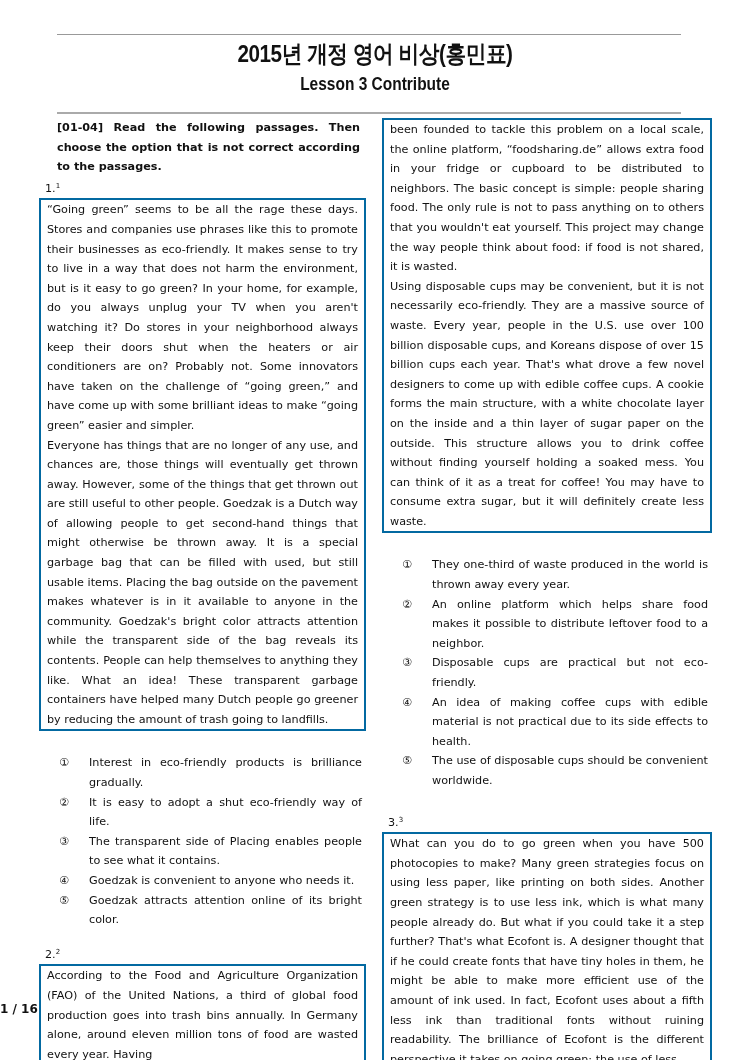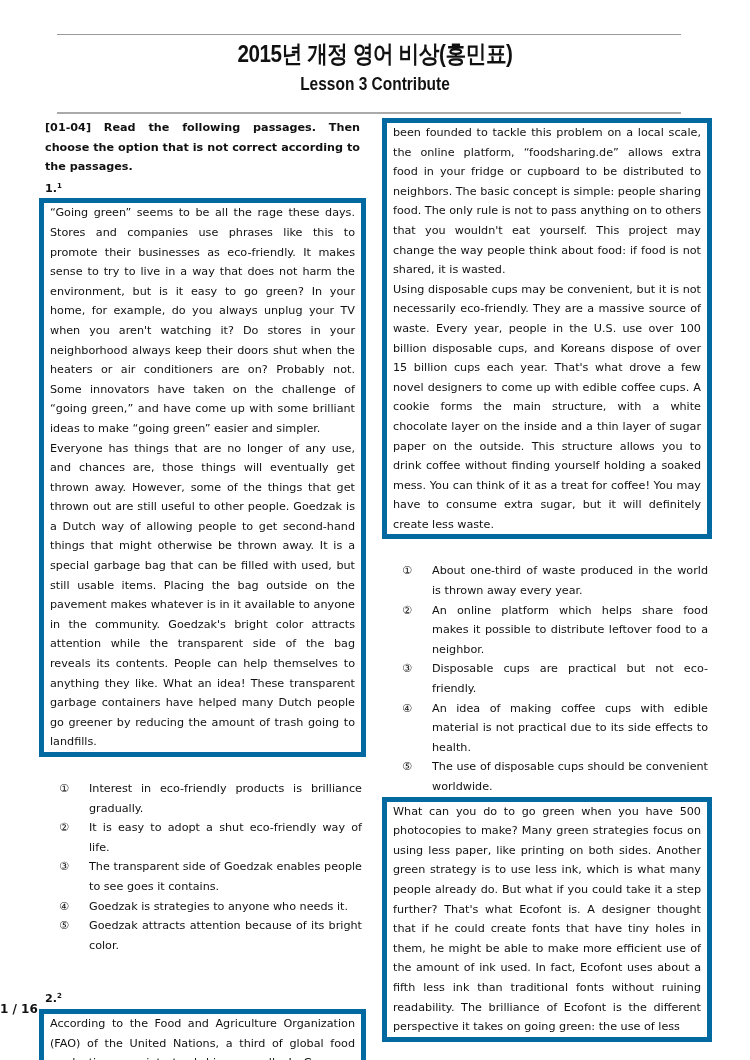--- a/index.html
+++ b/index.html
@@ -43,28 +43,29 @@
       line-height: 19.6px;
     }
     #col-left { left: 39px; top: 118px; width: 327px; }
     #col-right { left: 382px; top: 118px; width: 330px; }
     .instr {
       font-weight: bold;
       text-align: justify;
       text-align-last: left;
       padding-left: 6px;
       padding-right: 6px;
+      margin-left: 12px;
     }
     .qnum {
-      font-weight: bold;
+      font-weight: normal;
       padding-left: 6px;
     }
     .qnum sup { font-size: 7px; vertical-align: 4px; }
     .passage {
-      border: 5px solid #0369a1;
+      border: 2px solid #0369a1;
       padding: 0 6px;
       text-align: justify;
     }
     .passage p { text-align: justify; }
     .options {
       list-style: none;
       padding-left: 20px;
       padding-right: 4px;
     }
     .options li {
@@ -106,62 +107,63 @@
     <li>
         <span class="num">①</span>
         <span class="txt">Interest in eco-friendly products is brilliance gradually.</span>
       </li>
     <li>
         <span class="num">②</span>
         <span class="txt">It is easy to adopt a shut eco-friendly way of life.</span>
       </li>
     <li>
         <span class="num">③</span>
-        <span class="txt">The transparent side of Goedzak enables people to see goes it contains.</span>
+        <span class="txt">The transparent side of Placing enables people to see what it contains.</span>
       </li>
     <li>
         <span class="num">④</span>
-        <span class="txt">Goedzak is strategies to anyone who needs it.</span>
+        <span class="txt">Goedzak is convenient to anyone who needs it.</span>
       </li>
     <li>
         <span class="num">⑤</span>
-        <span class="txt">Goedzak attracts attention because of its bright color.</span>
+        <span class="txt">Goedzak attracts attention online of its bright color.</span>
       </li>
   </ul>
-  <div class="qnum" style="margin-top:32px;"><span>2.</span><sup>2</sup></div>
+  <div class="qnum" style="margin-top:13px;"><span>2.</span><sup>2</sup></div>
   <div class="passage">
     <p>According to the Food and Agriculture Organization (FAO) of the United Nations, a third of global food production goes into trash bins annually. In Germany alone, around eleven million tons of food are wasted every year. Having</p>
   </div>
 </div>
 
 <div id="col-right" class="col">
   <div class="passage">
     <p>been founded to tackle this problem on a local scale, the online platform, “foodsharing.de” allows extra food in your fridge or cupboard to be distributed to neighbors. The basic concept is simple: people sharing food. The only rule is not to pass anything on to others that you wouldn't eat yourself. This project may change the way people think about food: if food is not shared, it is wasted.</p>
     <p>Using disposable cups may be convenient, but it is not necessarily eco-friendly. They are a massive source of waste. Every year, people in the U.S. use over 100 billion disposable cups, and Koreans dispose of over 15 billion cups each year. That's what drove a few novel designers to come up with edible coffee cups. A cookie forms the main structure, with a white chocolate layer on the inside and a thin layer of sugar paper on the outside. This structure allows you to drink coffee without finding yourself holding a soaked mess. You can think of it as a treat for coffee! You may have to consume extra sugar, but it will definitely create less waste.</p>
   </div>
   <ul class="options" style="margin-top:22px;">
     <li>
         <span class="num">①</span>
-        <span class="txt">About one-third of waste produced in the world is thrown away every year.</span>
+        <span class="txt">They one-third of waste produced in the world is thrown away every year.</span>
       </li>
     <li>
         <span class="num">②</span>
         <span class="txt">An online platform which helps share food makes it possible to distribute leftover food to a neighbor.</span>
       </li>
     <li>
         <span class="num">③</span>
         <span class="txt">Disposable cups are practical but not eco-friendly.</span>
       </li>
     <li>
         <span class="num">④</span>
         <span class="txt">An idea of making coffee cups with edible material is not practical due to its side effects to health.</span>
       </li>
     <li>
         <span class="num">⑤</span>
         <span class="txt">The use of disposable cups should be convenient worldwide.</span>
       </li>
   </ul>
+  <div class="qnum" style="margin-top:20px;"><span>3.</span><sup>3</sup></div>
   <div class="passage">
     <p>What can you do to go green when you have 500 photocopies to make? Many green strategies focus on using less paper, like printing on both sides. Another green strategy is to use less ink, which is what many people already do. But what if you could take it a step further? That's what Ecofont is. A designer thought that if he could create fonts that have tiny holes in them, he might be able to make more efficient use of the amount of ink used. In fact, Ecofont uses about a fifth less ink than traditional fonts without ruining readability. The brilliance of Ecofont is the different perspective it takes on going green: the use of less</p>
   </div>
 </div>
 
 <div id="page-number">1 / 16</div>
 
 </body></html>

